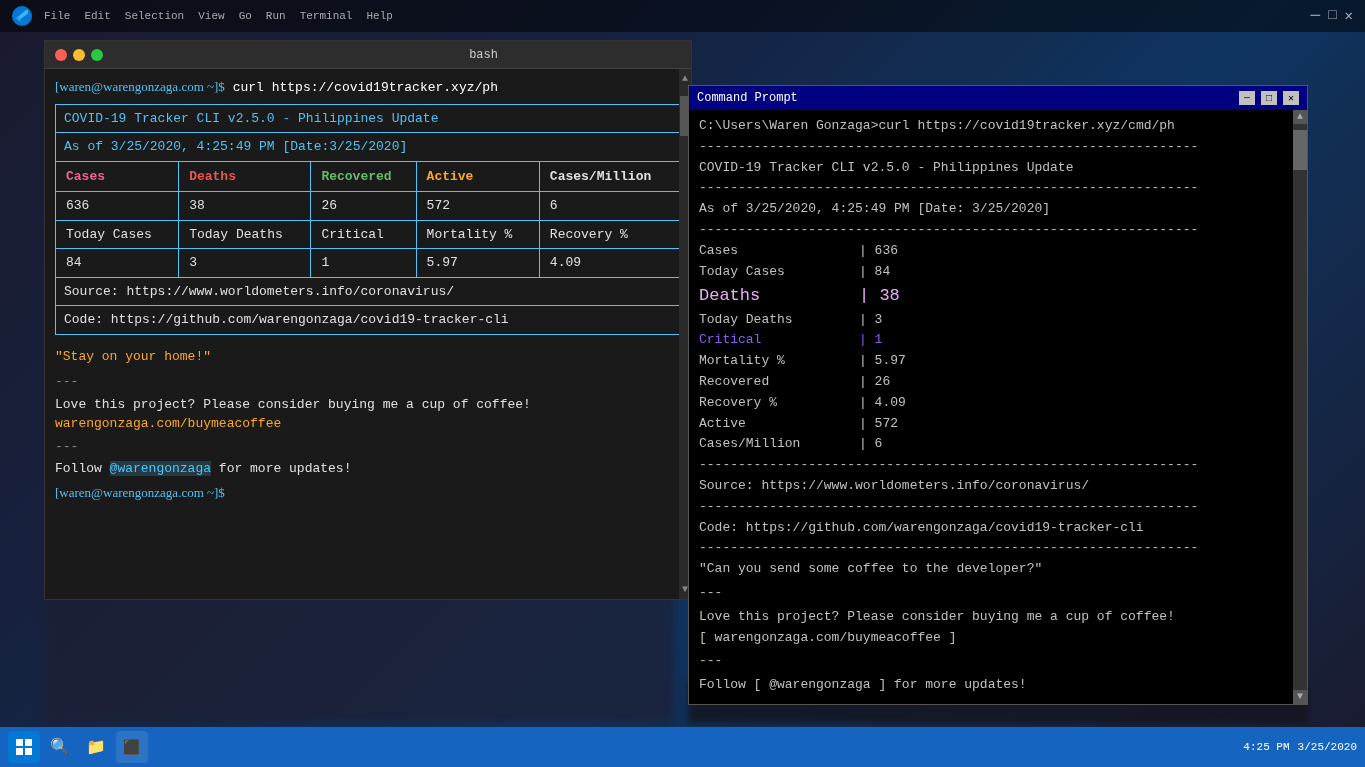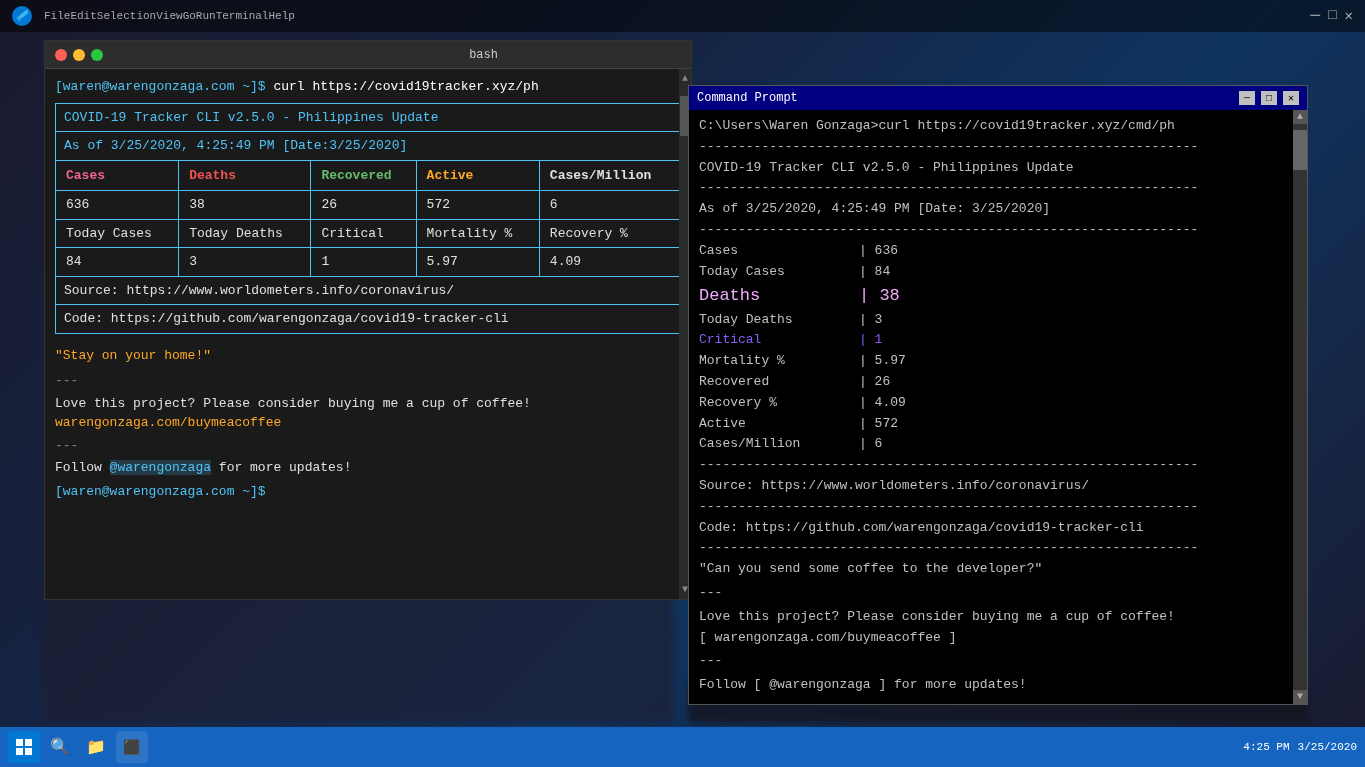--- a/index.html
+++ b/index.html
@@ -67,21 +67,21 @@
       justify-content: center;
       color: white;
       font-size: 10px;
       font-weight: bold;
     }
 
     .topbar-menu {
       color: #ccc;
       font-size: 11px;
       display: flex;
-      gap: 0;
+      gap: 14px;
     }
 
     .topbar-menu span {
       cursor: pointer;
       color: #aaa;
     }
 
     .topbar-right {
       display: flex;
       align-items: center;
@@ -138,20 +138,21 @@
       padding: 8px 10px;
       font-size: 13px;
       line-height: 1.5;
       overflow: hidden;
       flex: 1;
       position: relative;
     }
 
     .prompt {
       color: #4fc3f7;
+      font-family: Liberation Serif, serif;
     }
 
     .cmd-text {
       color: #ffffff;
     }
 
     
     .covid-table-wrapper {
       border: 1px solid #4fc3f7;
       margin: 6px 0;

